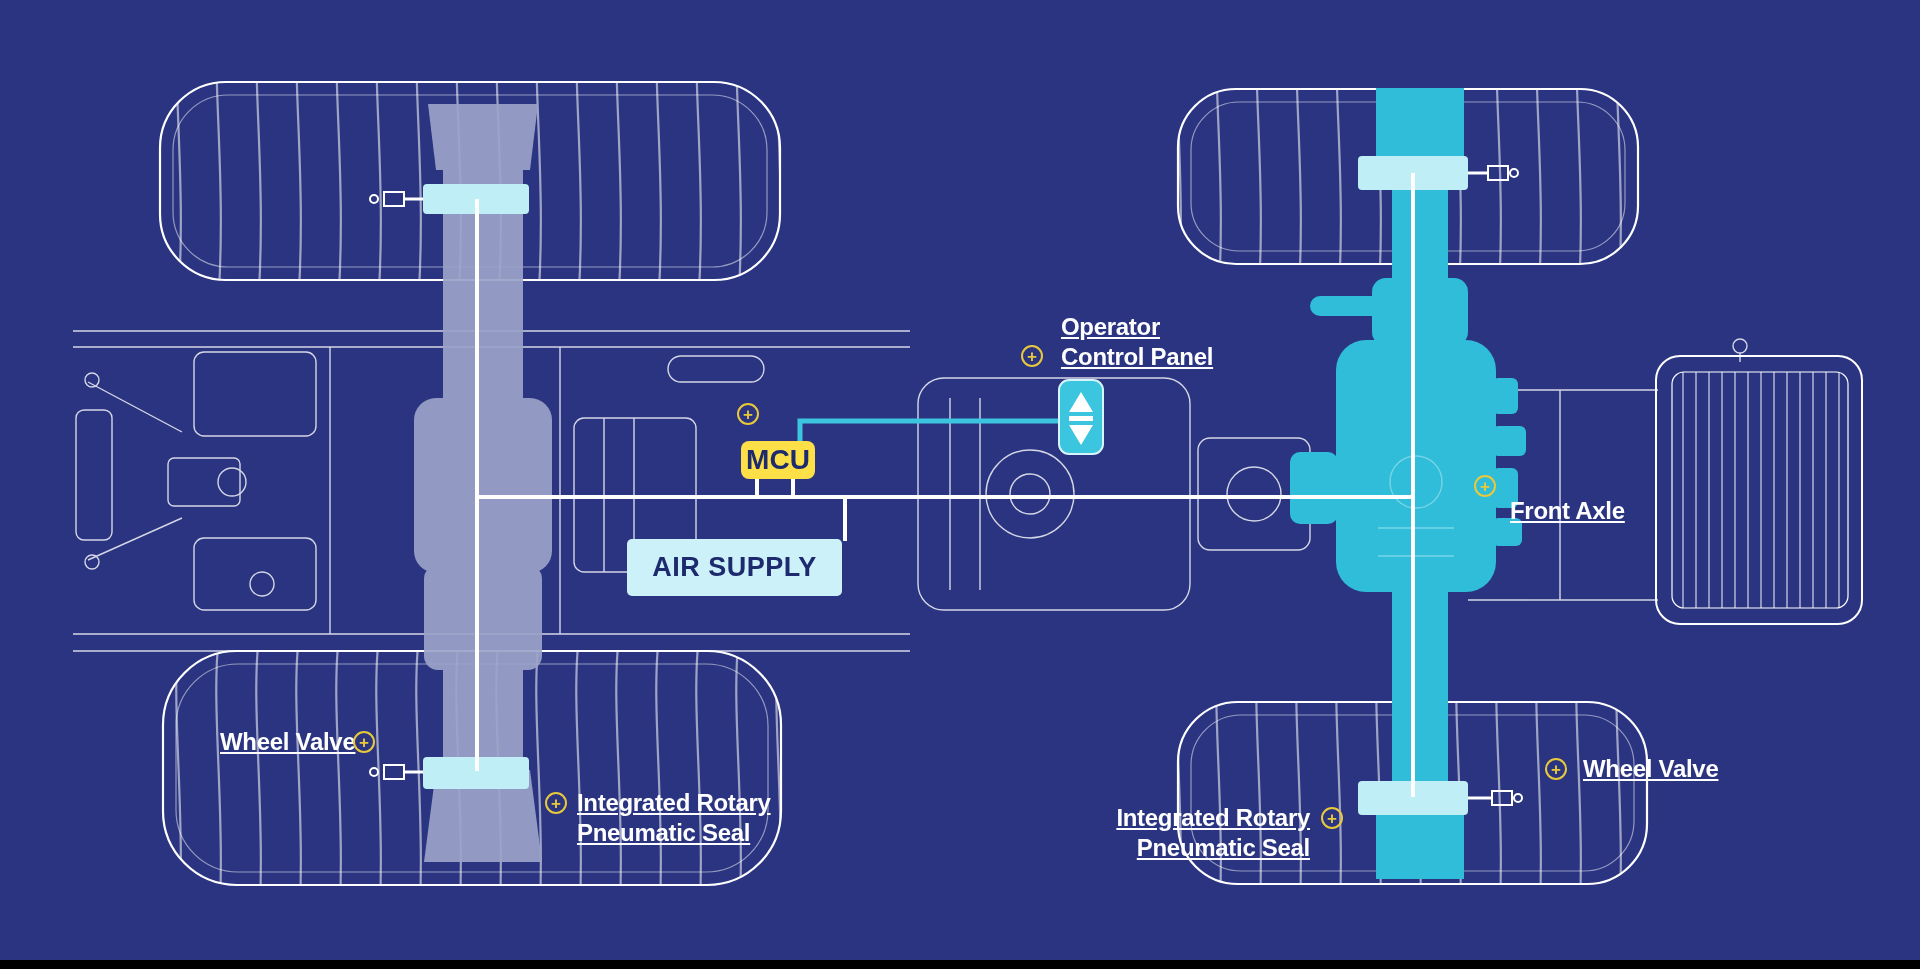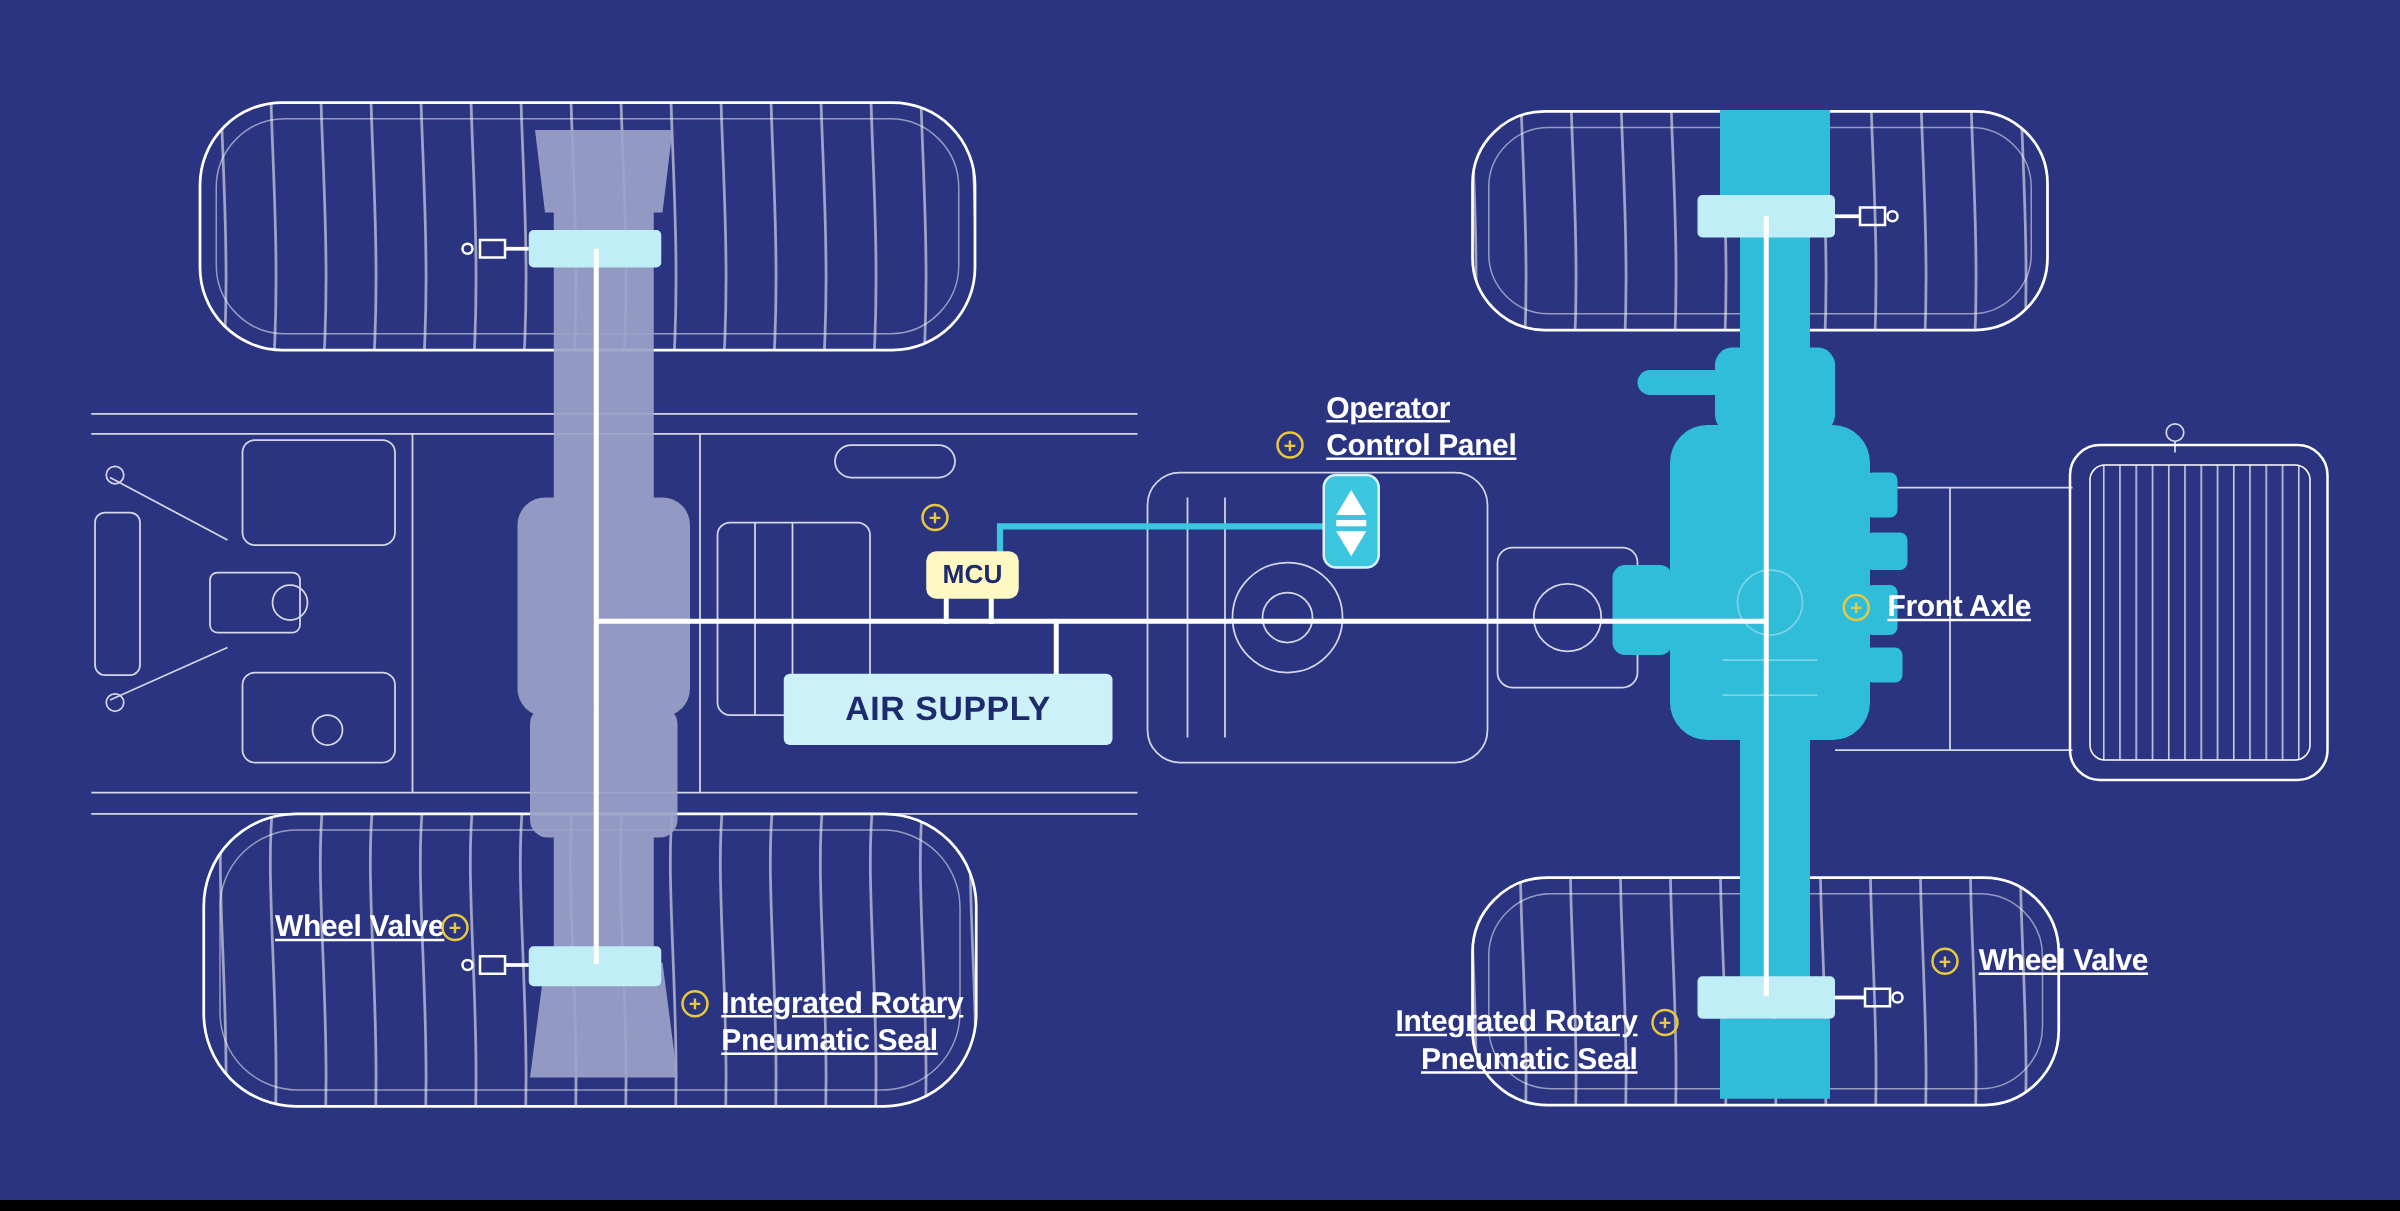--- a/index.html
+++ b/index.html
@@ -5,24 +5,24 @@
   html,body{margin:0;padding:0;background:#2a3480;}
   .stage{position:relative;width:1920px;height:969px;background:#2a3480;overflow:hidden;
          font-family:"Liberation Sans",sans-serif;}
   .stage svg{position:absolute;left:0;top:0;}
   .label{position:absolute;color:#ffffff;font-weight:700;font-size:24px;line-height:30px;
          letter-spacing:-0.3px;white-space:nowrap;text-decoration:underline;}
   .t-right{text-align:right;}
   .plus{position:absolute;display:flex;align-items:center;justify-content:center;
         width:22px;height:22px;border:2.5px solid #e8c93c;border-radius:50%;
         color:#e8c93c;font-size:17px;font-weight:700;line-height:1;box-sizing:border-box;}
-  .mcu-box{position:absolute;left:741px;top:441px;width:74px;height:38px;background:#fef9c3;
-           border-radius:8px;color:#1d2a6d;font-weight:700;font-size:21px;
+  .mcu-box{position:absolute;left:741px;top:441px;width:74px;height:38px;background:#fde047;
+           border-radius:8px;color:#1d2a6d;font-weight:700;font-size:28px;
            display:flex;align-items:center;justify-content:center;}
-  .air-box{position:absolute;left:627px;top:539px;width:263px;height:57px;background:#cdf1f9;
+  .air-box{position:absolute;left:627px;top:539px;width:215px;height:57px;background:#cdf1f9;
            border-radius:5px;color:#1d2a6d;font-weight:700;font-size:27px;letter-spacing:.5px;
            display:flex;align-items:center;justify-content:center;text-align:right;}
   .bottom-bar{position:absolute;left:0;bottom:0;width:100%;height:9px;background:#000000;}
 </style>
 </head>
 <body>
 
 <div class="stage">
 
   <svg width="1920" height="969" viewBox="0 0 1920 969">
@@ -160,21 +160,21 @@
   <div class="air-box">AIR SUPPLY</div>
 
   <span class="plus" style="left:737px;top:403px;">+</span>
 
   <div class="label" style="left:1061px;top:312px;">
     <div>Operator</div>
     <div>Control Panel</div>
   </div>
   <span class="plus" style="left:1021px;top:345px;">+</span>
 
-  <div class="label" style="left:1510px;top:471px;">
+  <div class="label" style="left:1510px;top:496px;">
     <div>Front Axle</div>
   </div>
   <span class="plus" style="left:1474px;top:475px;">+</span>
 
   <div class="label" style="left:220px;top:727px;">
     <div>Wheel Valve</div>
   </div>
   <span class="plus" style="left:353px;top:731px;">+</span>
 
   <div class="label" style="left:577px;top:788px;">

